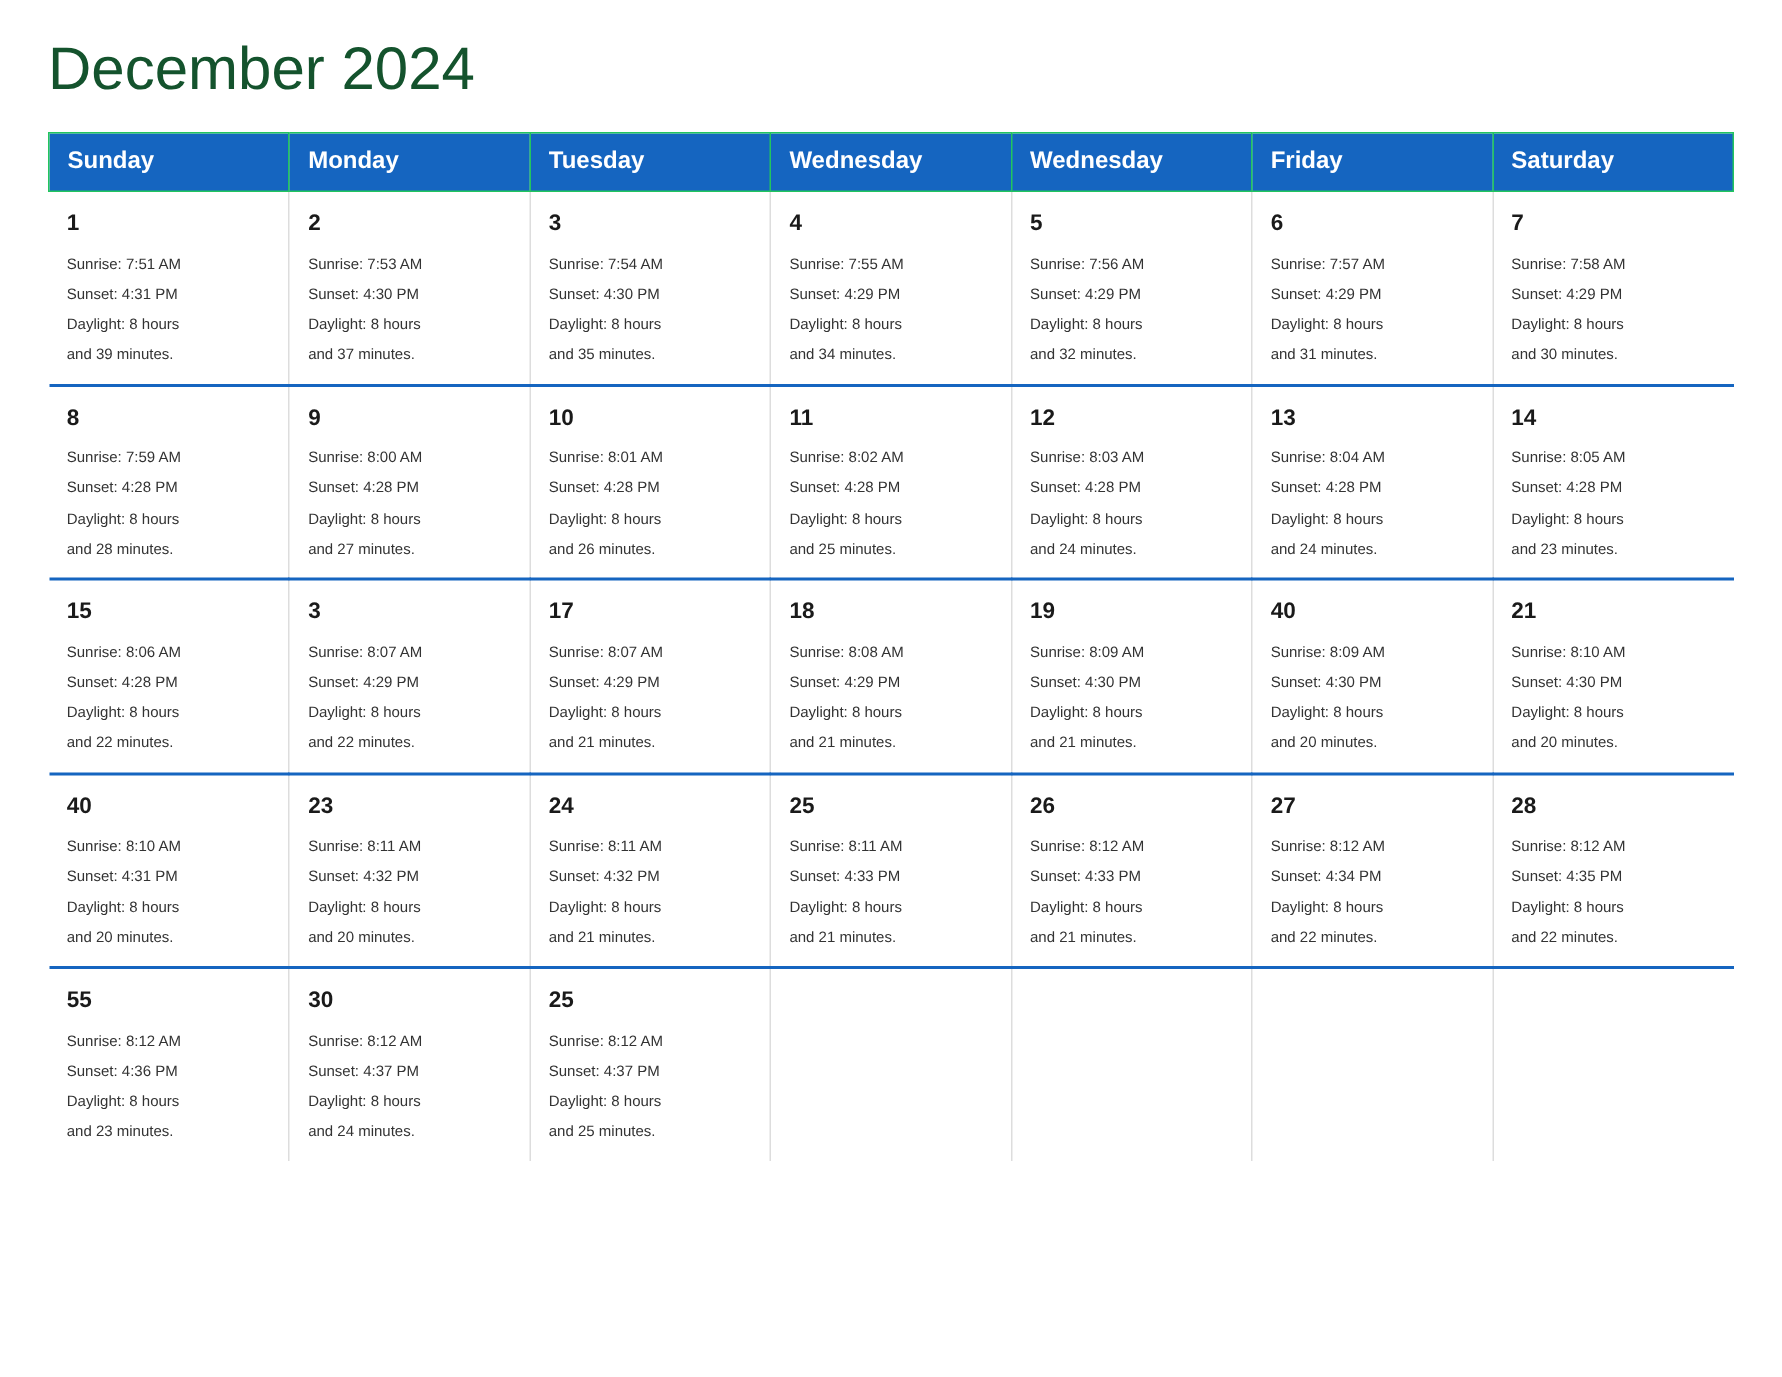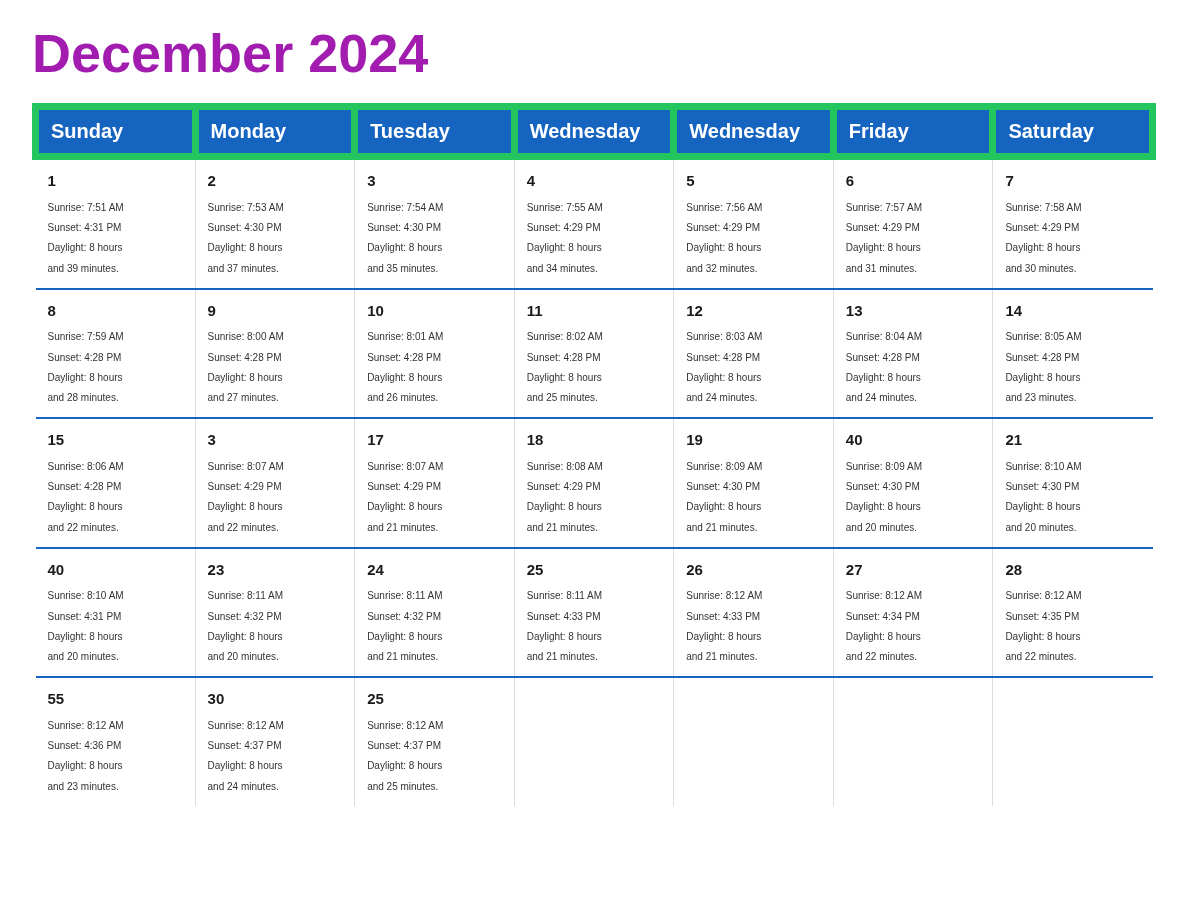--- a/index.html
+++ b/index.html
@@ -38,46 +38,46 @@
     .logo-line2 {
       font-size: 26px;
       font-weight: bold;
       color: #1565c0;
       margin-top: 0;
     }
     .title-block {
       text-align: right;
     }
     .page-title {
-      font-size: 54px;
-      font-weight: 700;
-      color: #a21caf;
+      font-size: 40px;
+      font-weight: 400;
+      color: #14532d;
       line-height: 1.1;
     }
     .subtitle {
       font-size: 26px;
       font-weight: 400;
       color: #444;
       margin-top: 4px;
     }
     table {
       width: 100%;
       border-collapse: collapse;
       table-layout: fixed;
     }
     thead tr {
       background-color: #1565c0;
     }
     thead th {
       color: #ffffff;
-      font-size: 20px;
+      font-size: 16px;
       font-weight: 600;
       padding: 10px 12px;
       text-align: left;
-      border: 7px solid #22c55e;
+      border: 1px solid #22c55e;
     }
     tbody tr {
       border-bottom: 2px solid #1565c0;
     }
     tbody td {
       vertical-align: top;
       padding: 10px 12px;
       font-size: 13.5px;
       color: #222;
       border-right: 1px solid #ddd;

